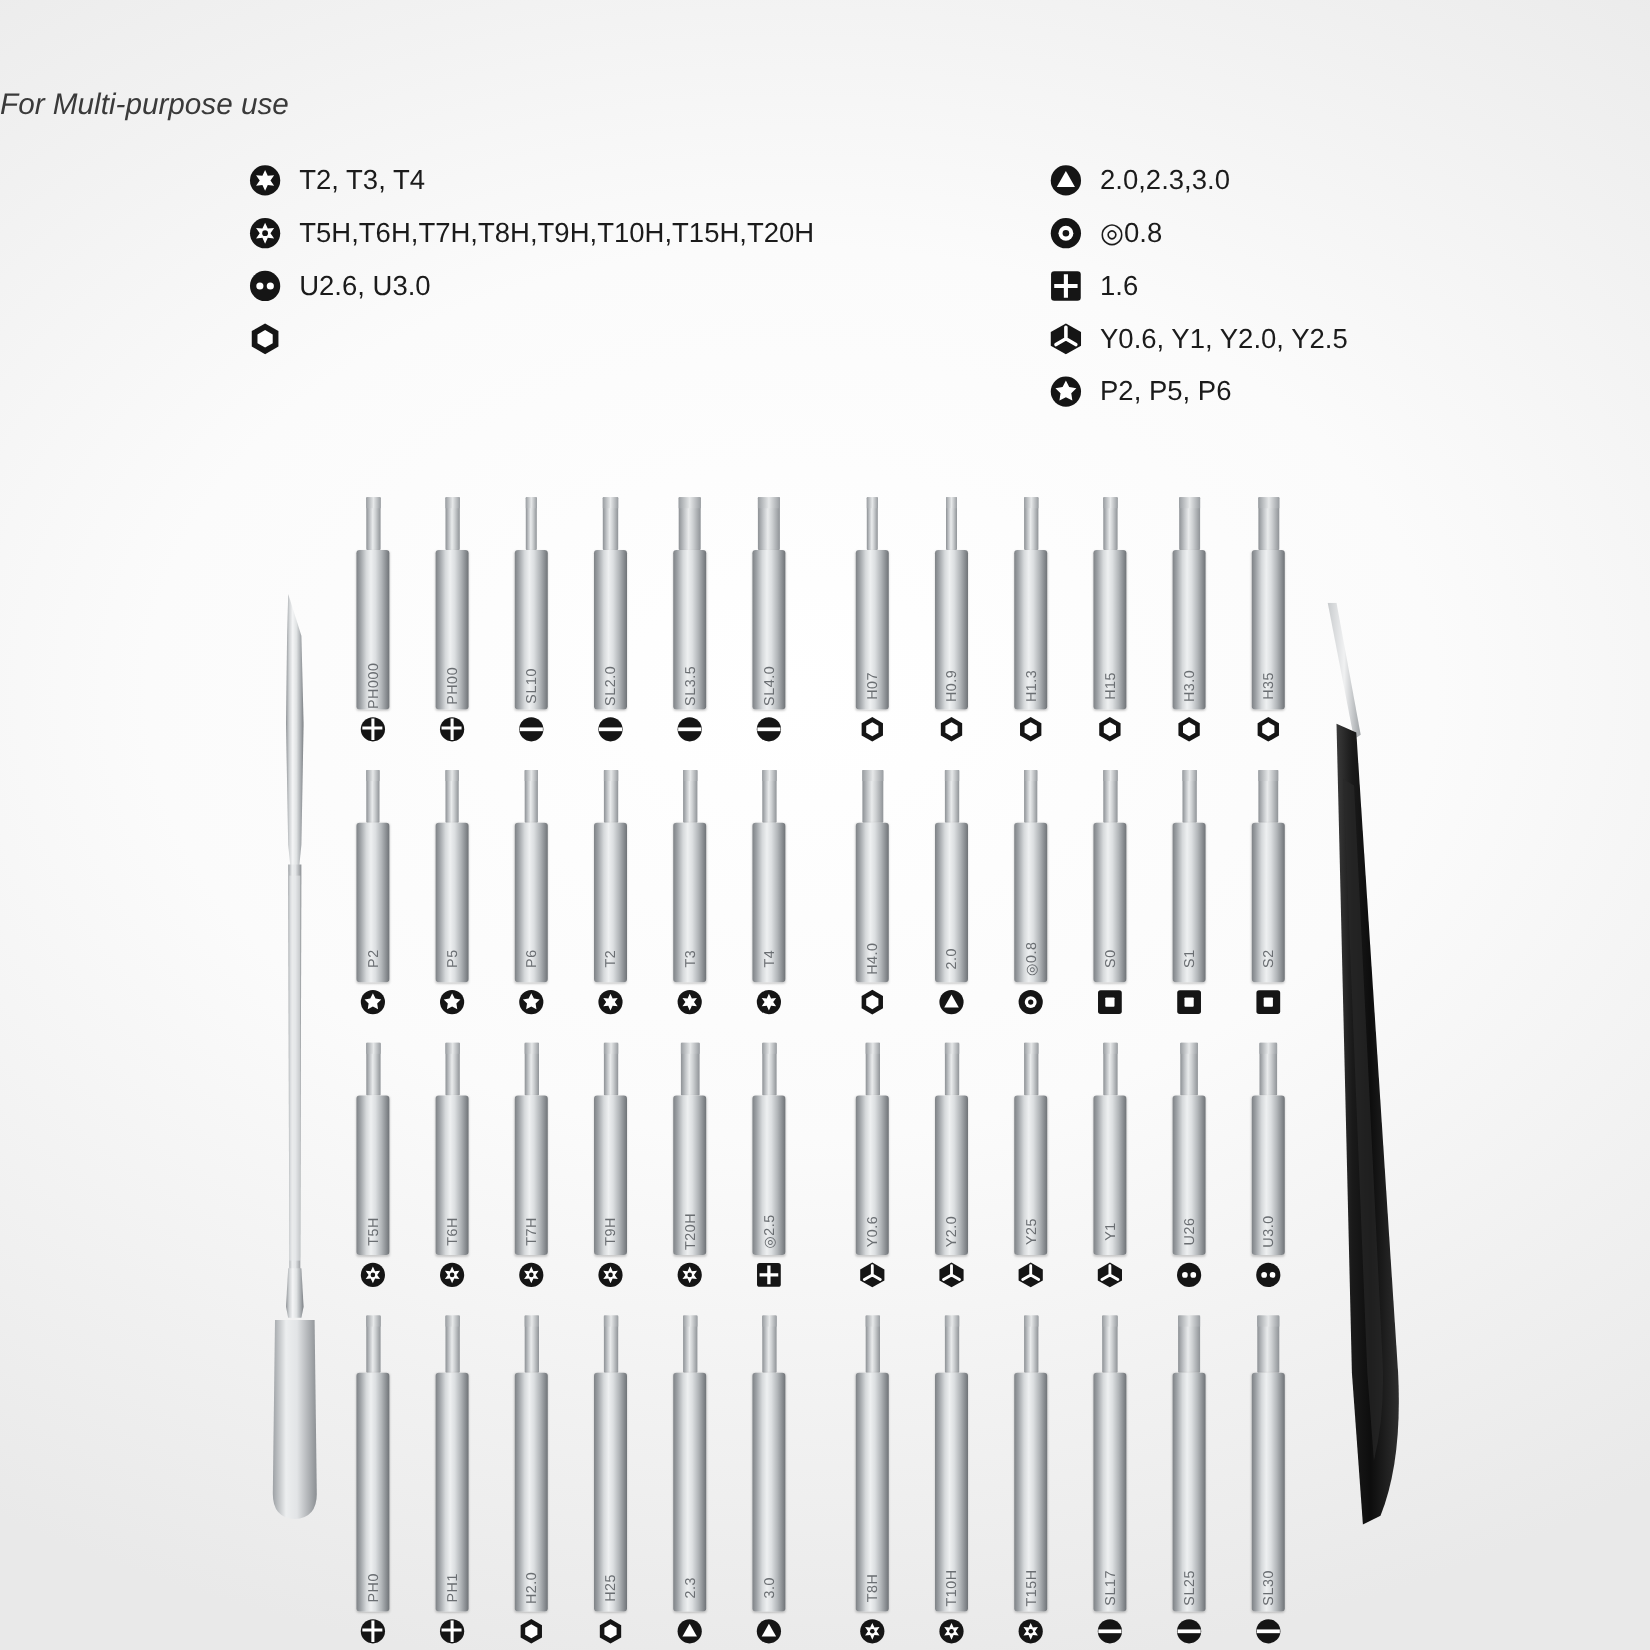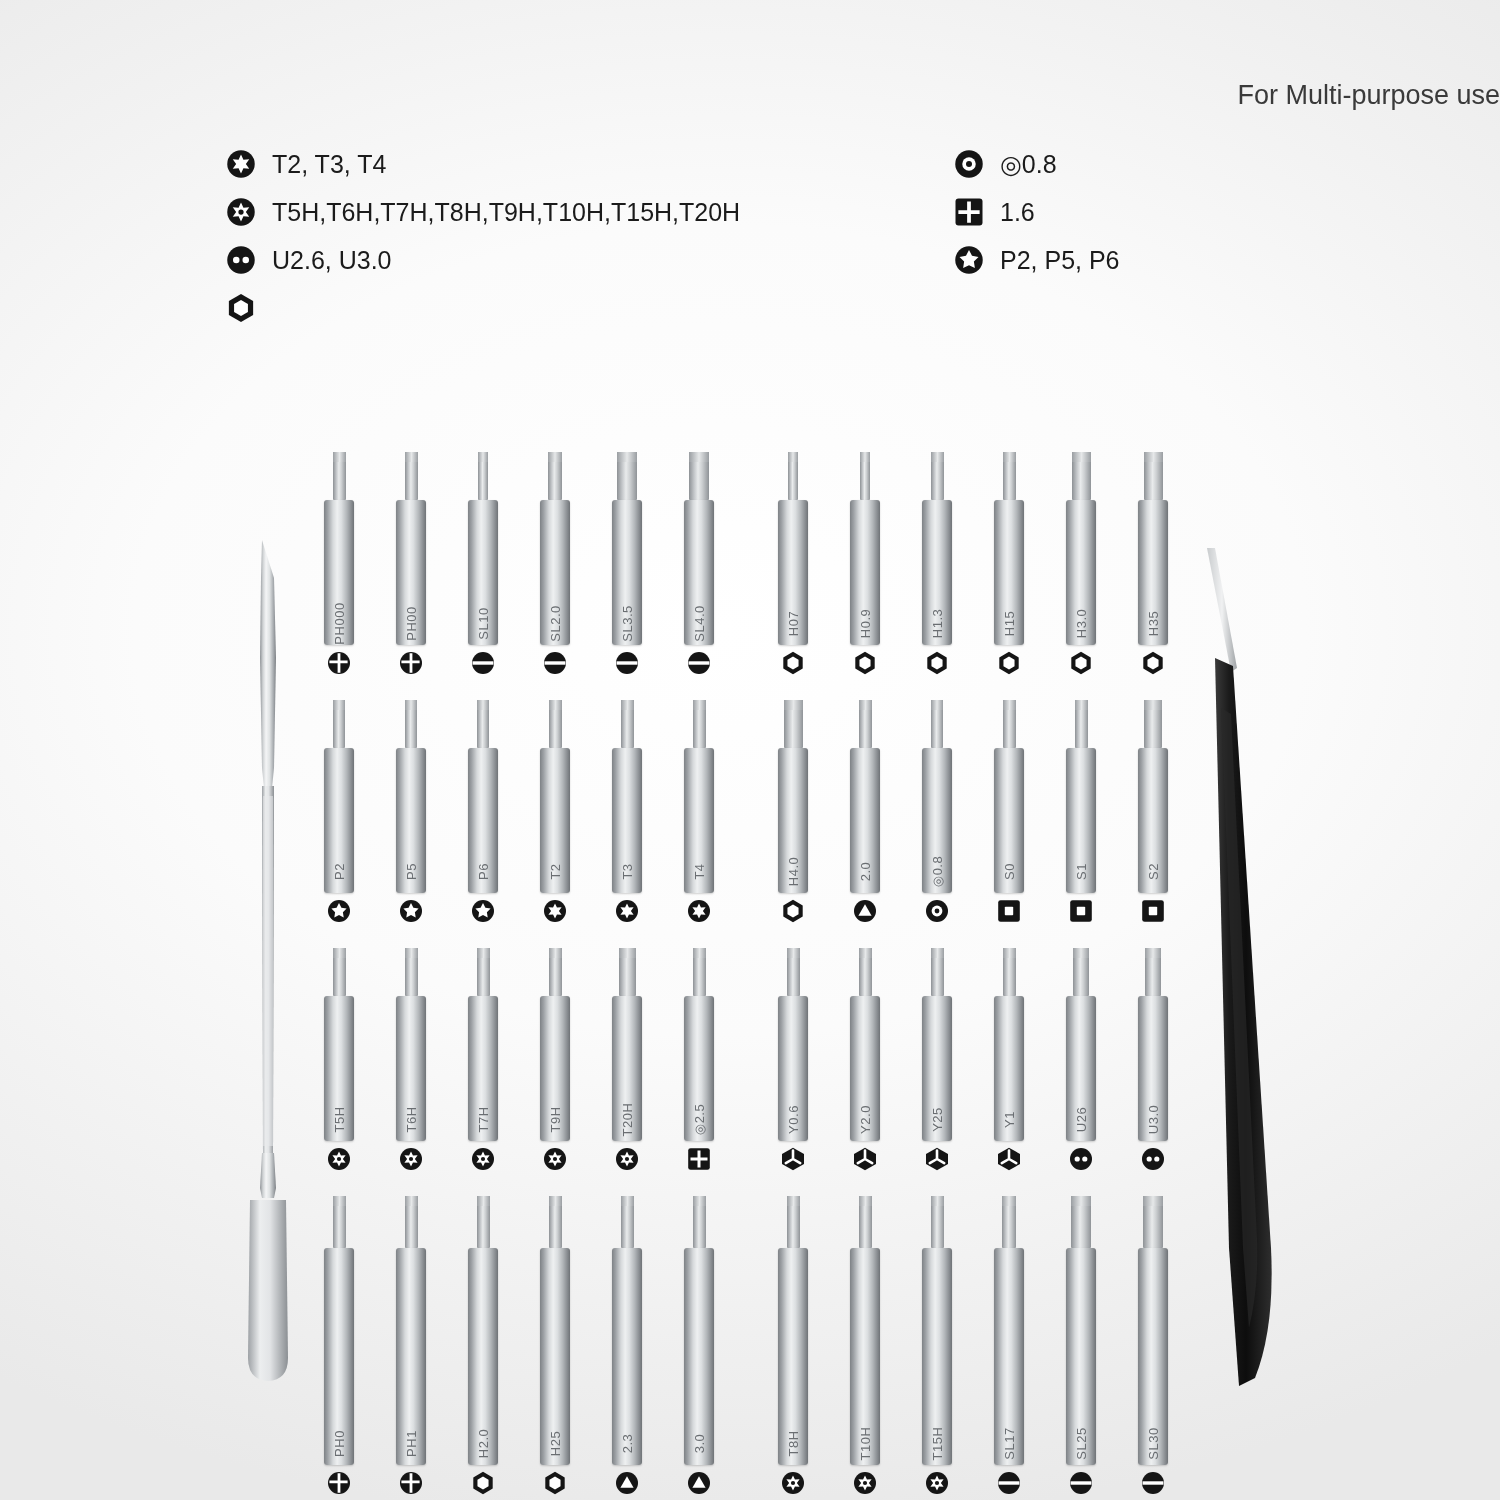--- a/index.html
+++ b/index.html
@@ -32,23 +32,24 @@
     font-weight: bold;
     letter-spacing: 1px;
     color: #18403a;
     font-family: "DejaVu Sans", sans-serif;
   }
   .subtitle {
     position: absolute;
     top: 80px;
     left: 0;
     width: 1500px;
-    text-align: right;
+    text-align: left;
     font-size: 27px;
     color: #3a3a3a;
+    font-style: italic;
   }
 
   
   .spec-col {
     position: absolute;
     font-size: 25px;
     color: #1b1b1b;
   }
   .spec-left { left: 224px; top: 140px; width: 700px; }
   .spec-right { left: 952px; top: 140px; width: 420px; }
@@ -183,34 +184,52 @@
             <path d="M12.00 5.60L17.54 8.80L17.54 15.20L12.00 18.40L6.46 15.20L6.46 8.80Z" fill="#fff"></path>
           </svg>
         </span>
       </div>
     </div>
   <div class="spec-col spec-right">
       <div class="spec-row">
         <span class="spec-icon">
           <svg width="30" height="30" viewBox="0 0 24 24" class="ic">
             <circle cx="12" cy="12" r="11" fill="#151515"></circle>
+            <path d="M12 5.2 L18.6 16.8 H5.4 Z" fill="#fff"></path>
+          </svg>
+        </span>
+        <span class="spec-text">2.0,2.3,3.0</span>
+      </div>
+      <div class="spec-row">
+        <span class="spec-icon">
+          <svg width="30" height="30" viewBox="0 0 24 24" class="ic">
+            <circle cx="12" cy="12" r="11" fill="#151515"></circle>
             <circle cx="12" cy="12" r="5.4" fill="#fff"></circle>
             <circle cx="12" cy="12" r="2.4" fill="#151515"></circle>
           </svg>
         </span>
         <span class="spec-text">◎0.8</span>
       </div>
       <div class="spec-row">
         <span class="spec-icon">
           <svg width="30" height="30" viewBox="0 0 24 24" class="ic">
             <rect x="1.2" y="1.2" width="21.6" height="21.6" rx="2.4" fill="#151515"></rect>
             <path d="M10.5 3.5h3v7h7v3h-7v7h-3v-7h-7v-3h7z" fill="#fff"></path>
           </svg>
         </span>
         <span class="spec-text">1.6</span>
+      </div>
+      <div class="spec-row">
+        <span class="spec-icon">
+          <svg width="30" height="30" viewBox="0 0 24 24" class="ic">
+            <path d="M12 0.8 L23 7 V17 L12 23.2 L1 17 V7 Z" fill="#151515"></path>
+            <path d="M12 12 L12 3.6 M12 12 L19.2 16.2 M12 12 L4.8 16.2" stroke="#fff" stroke-width="2.6" fill="none" stroke-linecap="round"></path>
+          </svg>
+        </span>
+        <span class="spec-text">Y0.6, Y1, Y2.0, Y2.5</span>
       </div>
       <div class="spec-row">
         <span class="spec-icon">
           <svg width="30" height="30" viewBox="0 0 24 24" class="ic">
             <circle cx="12" cy="12" r="11" fill="#151515"></circle>
             <path d="M12.00 4.00L14.41 8.68L19.61 9.53L15.90 13.27L16.70 18.47L12.00 16.10L7.30 18.47L8.10 13.27L4.39 9.53L9.59 8.68Z" fill="#fff"></path>
           </svg>
         </span>
         <span class="spec-text">P2, P5, P6</span>
       </div>

